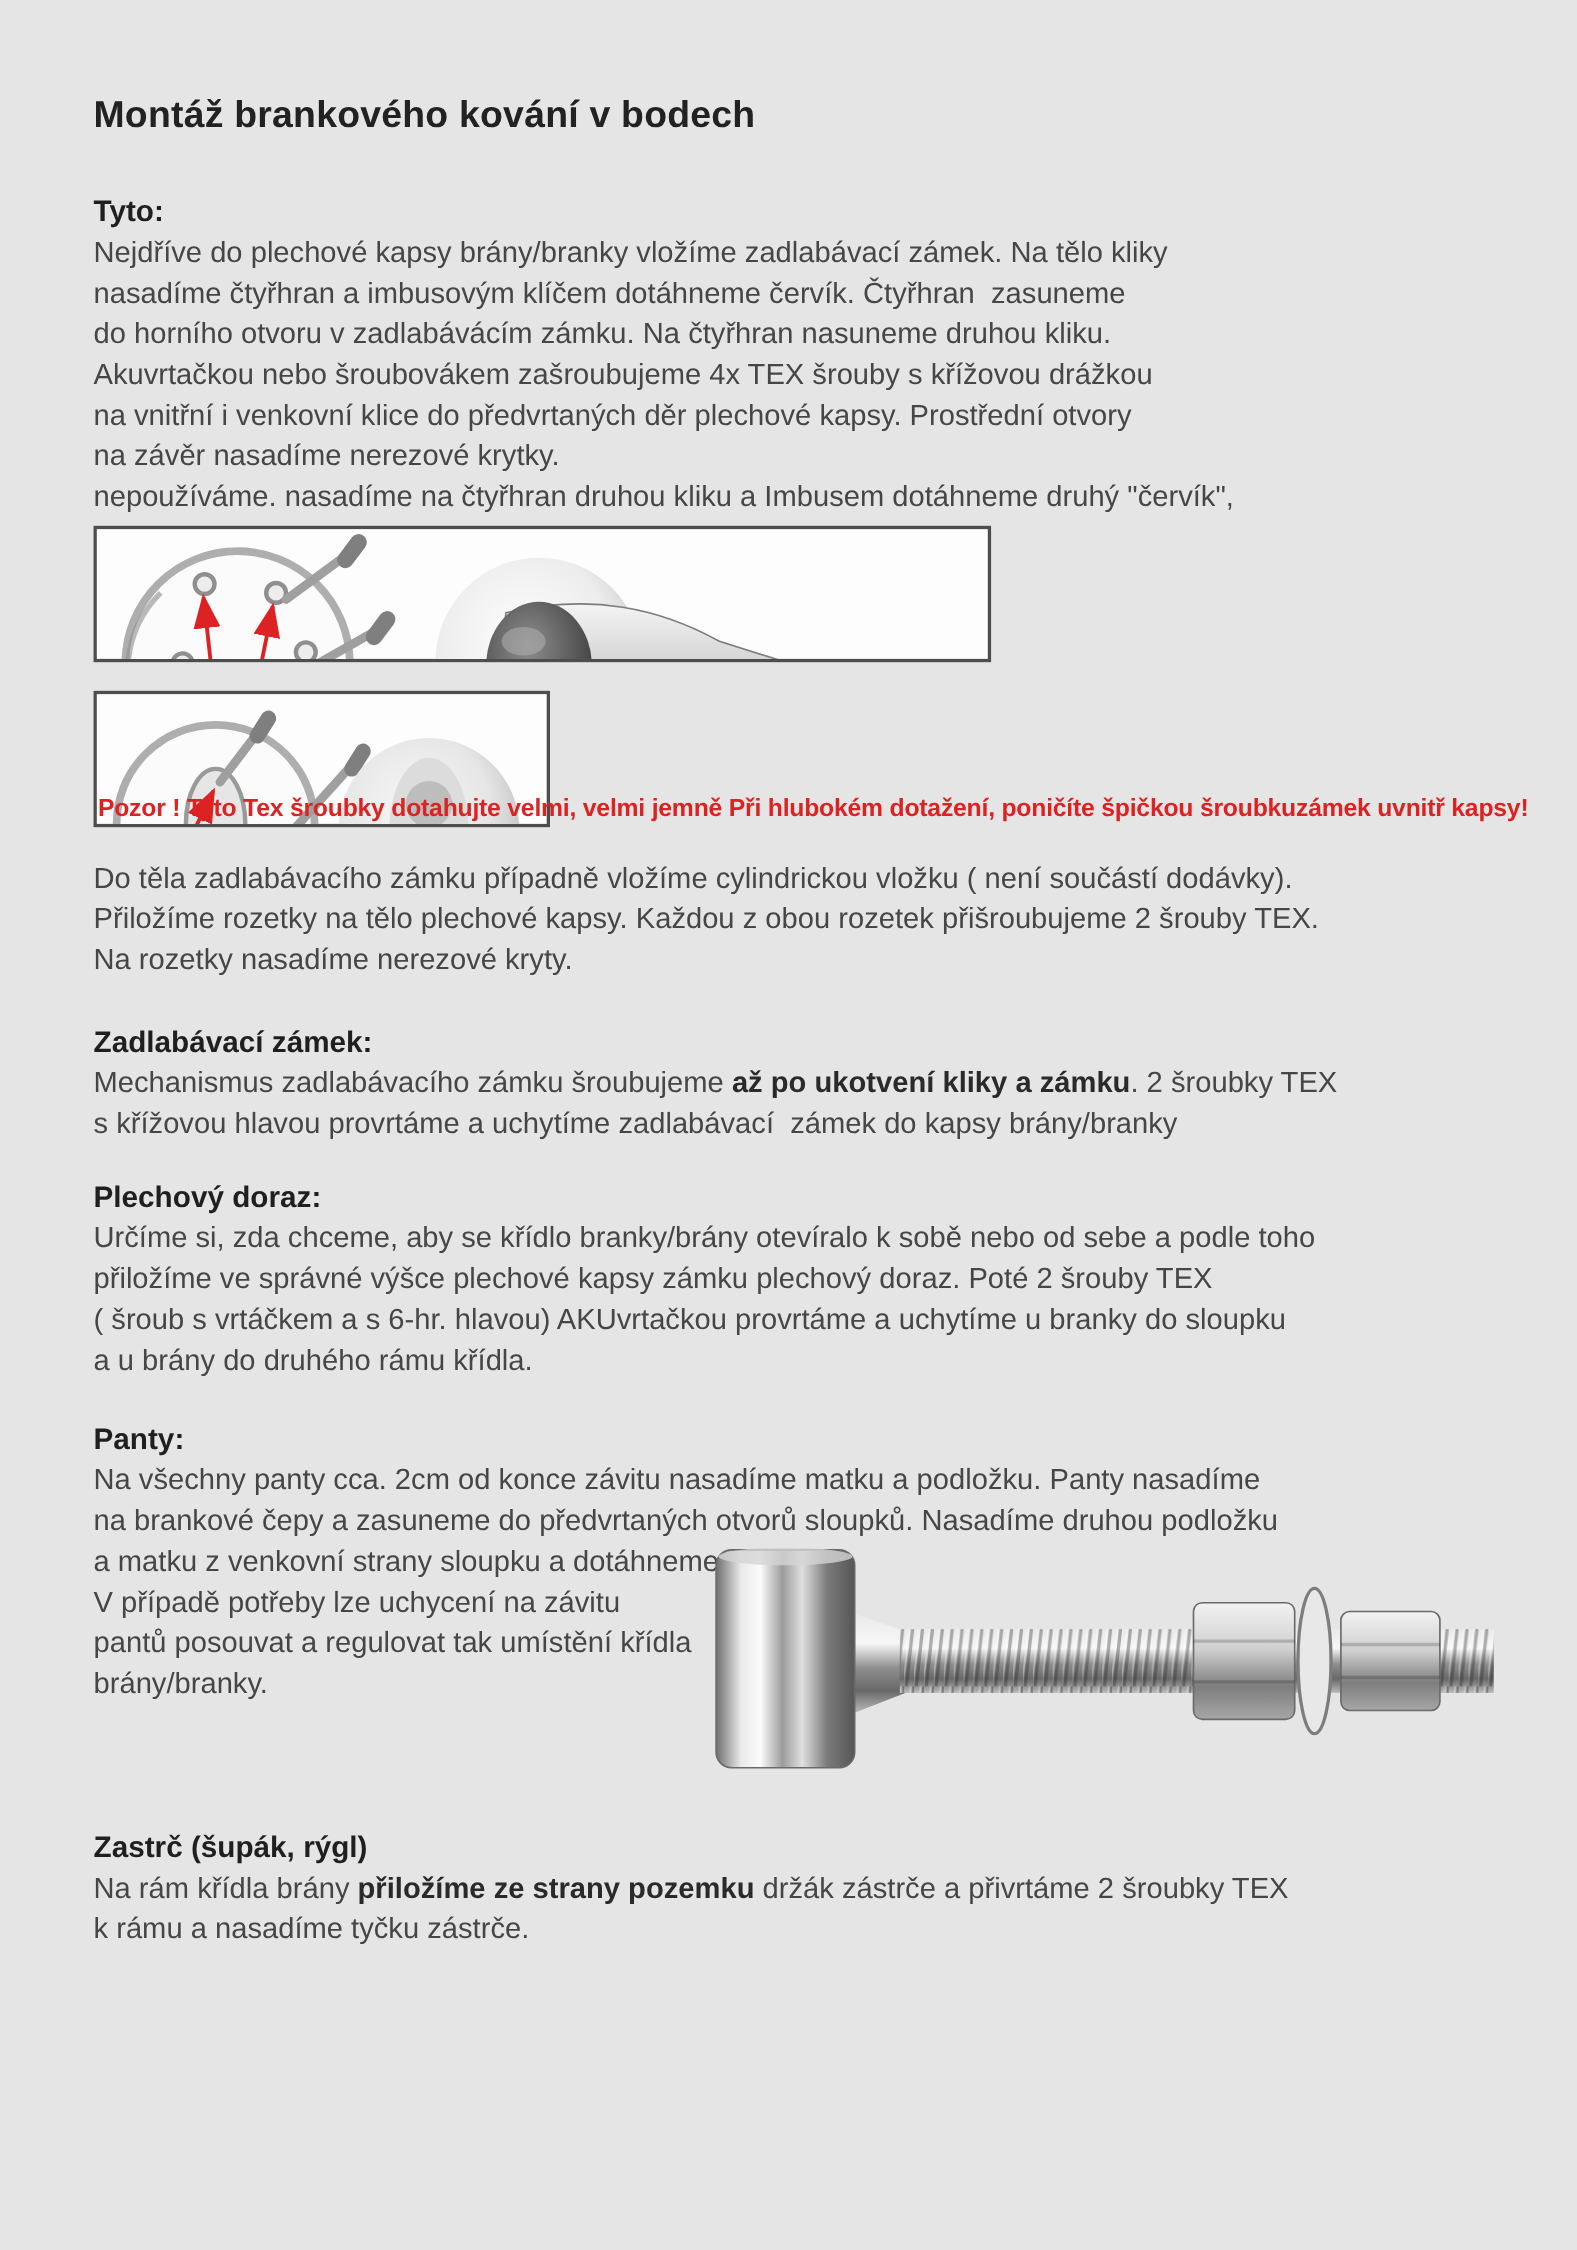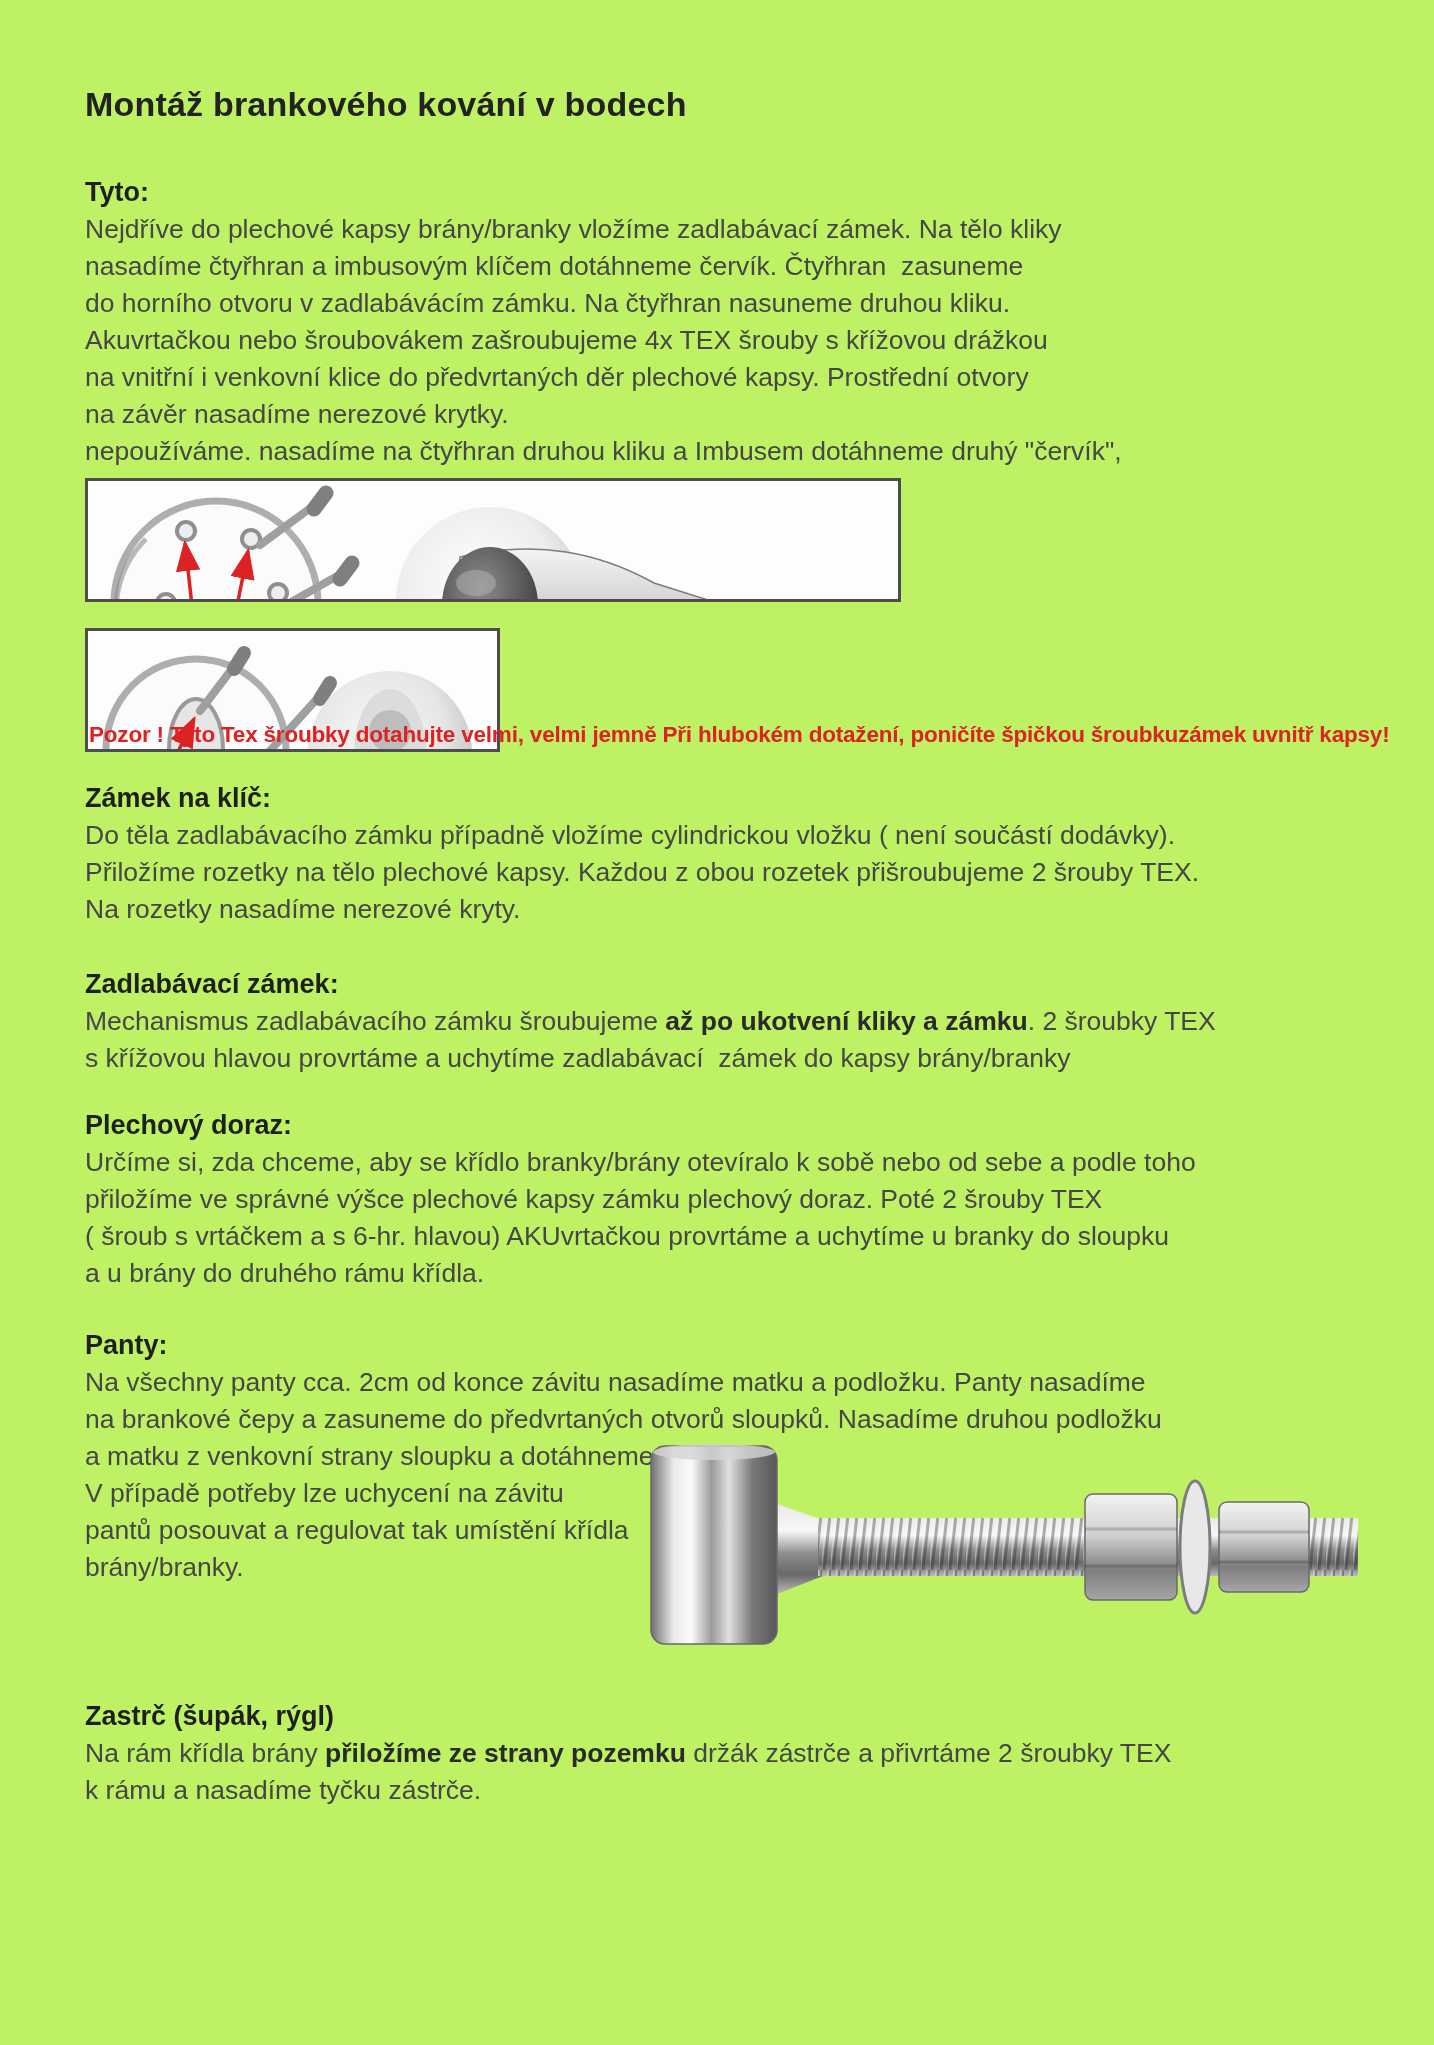--- a/index.html
+++ b/index.html
@@ -1,19 +1,19 @@
 <!DOCTYPE html>
 <html><head>
 <meta charset="utf-8">
 <style>
   html,body{margin:0;padding:0;background:#ffffff;}
   .page{
     position:relative;
     width:1434px;height:2045px;
-    background:#bef264;
+    background:#e5e5e5;
     font-family:"Liberation Sans", sans-serif;
     color:#454545;
     box-sizing:border-box;
     padding:84px 56px 0 85px;
     overflow:hidden;
   }
   .title{
     font-size:34px;line-height:40px;font-weight:bold;color:#222;
     margin:0 0 50px 0;letter-spacing:.2px;
   }
@@ -179,21 +179,20 @@
         <ellipse cx="302" cy="122" rx="36" ry="64" fill="#dcdcdc"></ellipse>
         <circle cx="302" cy="100" r="21" fill="#bdbdbd"></circle>
         <path d="M 290,106 L 314,106 L 309,176 L 295,176 Z" fill="#bdbdbd"></path>
       </svg>
     </div>
 
     <div class="warning" style="color:#dc2222;">Pozor ! Tyto Tex šroubky dotahujte velmi, velmi jemně Při hlubokém dotažení, poničíte špičkou šroubkuzámek uvnitř kapsy!</div>
   </div>
 
   <div class="section m-zamek">
-    <div class="sec-heading">Zámek na klíč:</div>
     <div class="line">Do těla zadlabávacího zámku případně vložíme cylindrickou vložku ( není součástí dodávky).</div>
     <div class="line">Přiložíme rozetky na tělo plechové kapsy. Každou z obou rozetek přišroubujeme 2 šrouby TEX.</div>
     <div class="line">Na rozetky nasadíme nerezové kryty.</div>
   </div>
 
   <div class="section m-zadlabavaci">
     <div class="sec-heading">Zadlabávací zámek:</div>
     <div class="line"><span>Mechanismus zadlabávacího zámku šroubujeme </span><b>až po ukotvení kliky a zámku</b><span>. 2 šroubky TEX</span></div>
     <div class="line">s křížovou hlavou provrtáme a uchytíme zadlabávací  zámek do kapsy brány/branky</div>
   </div>

